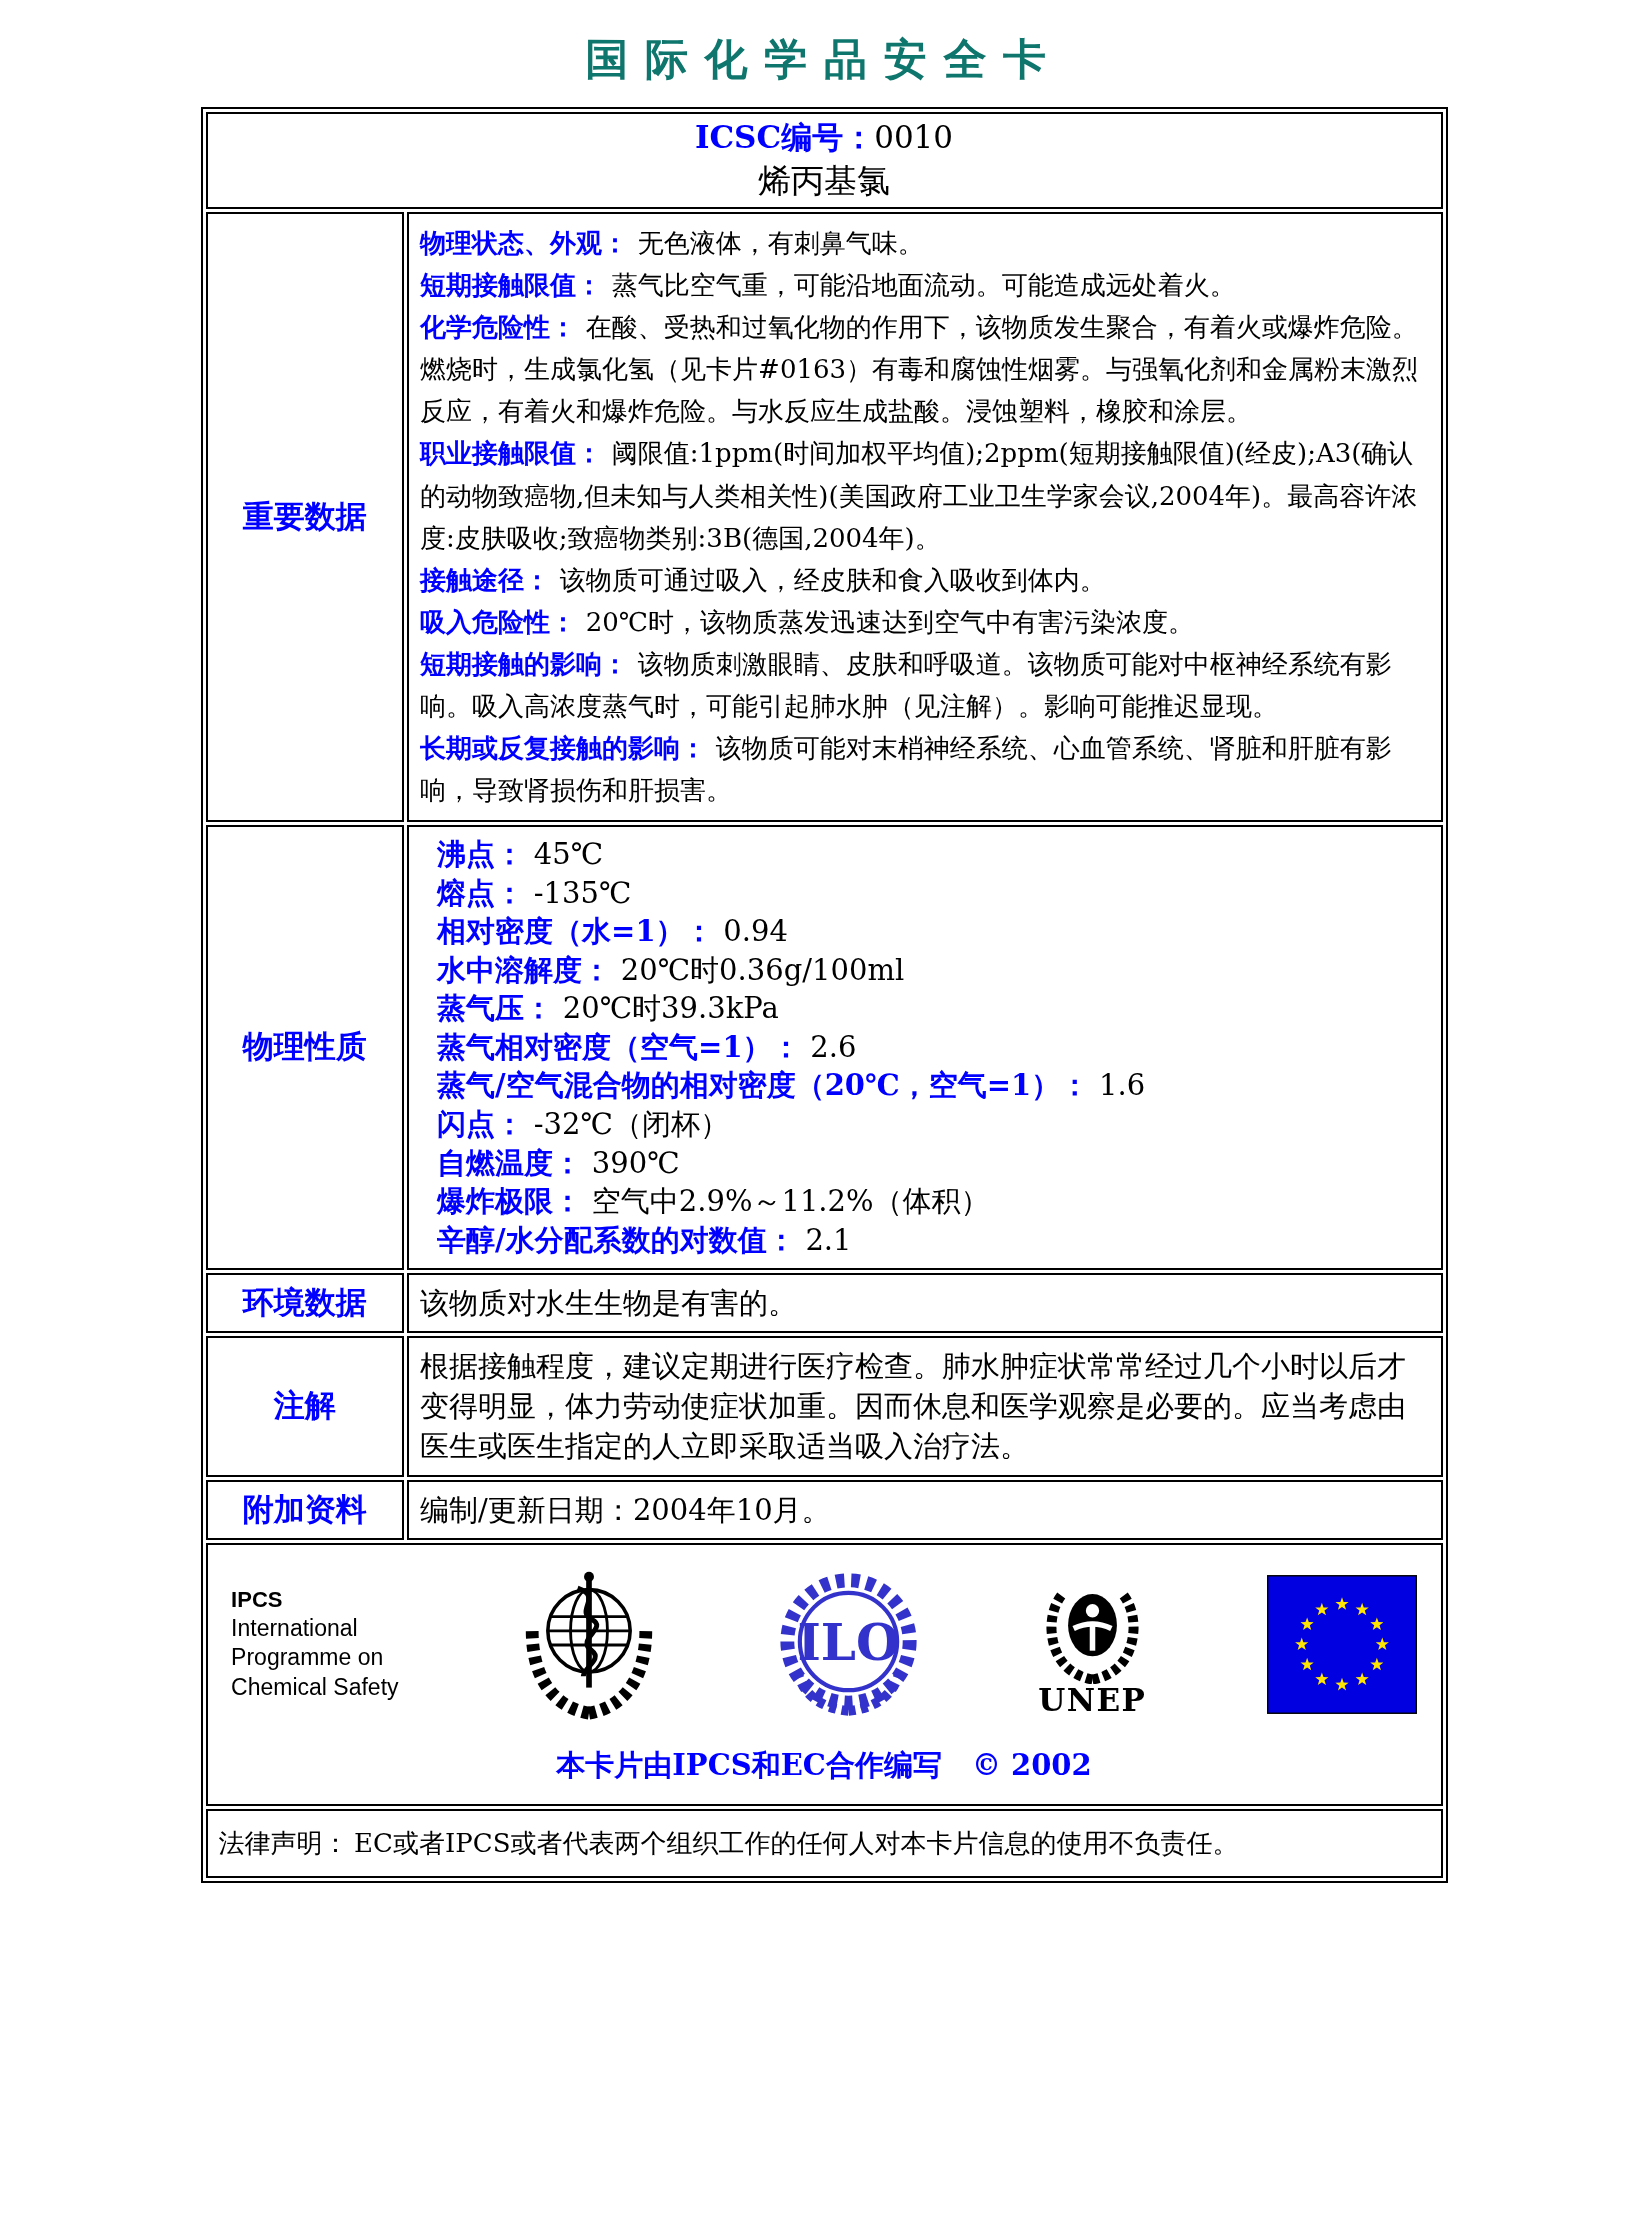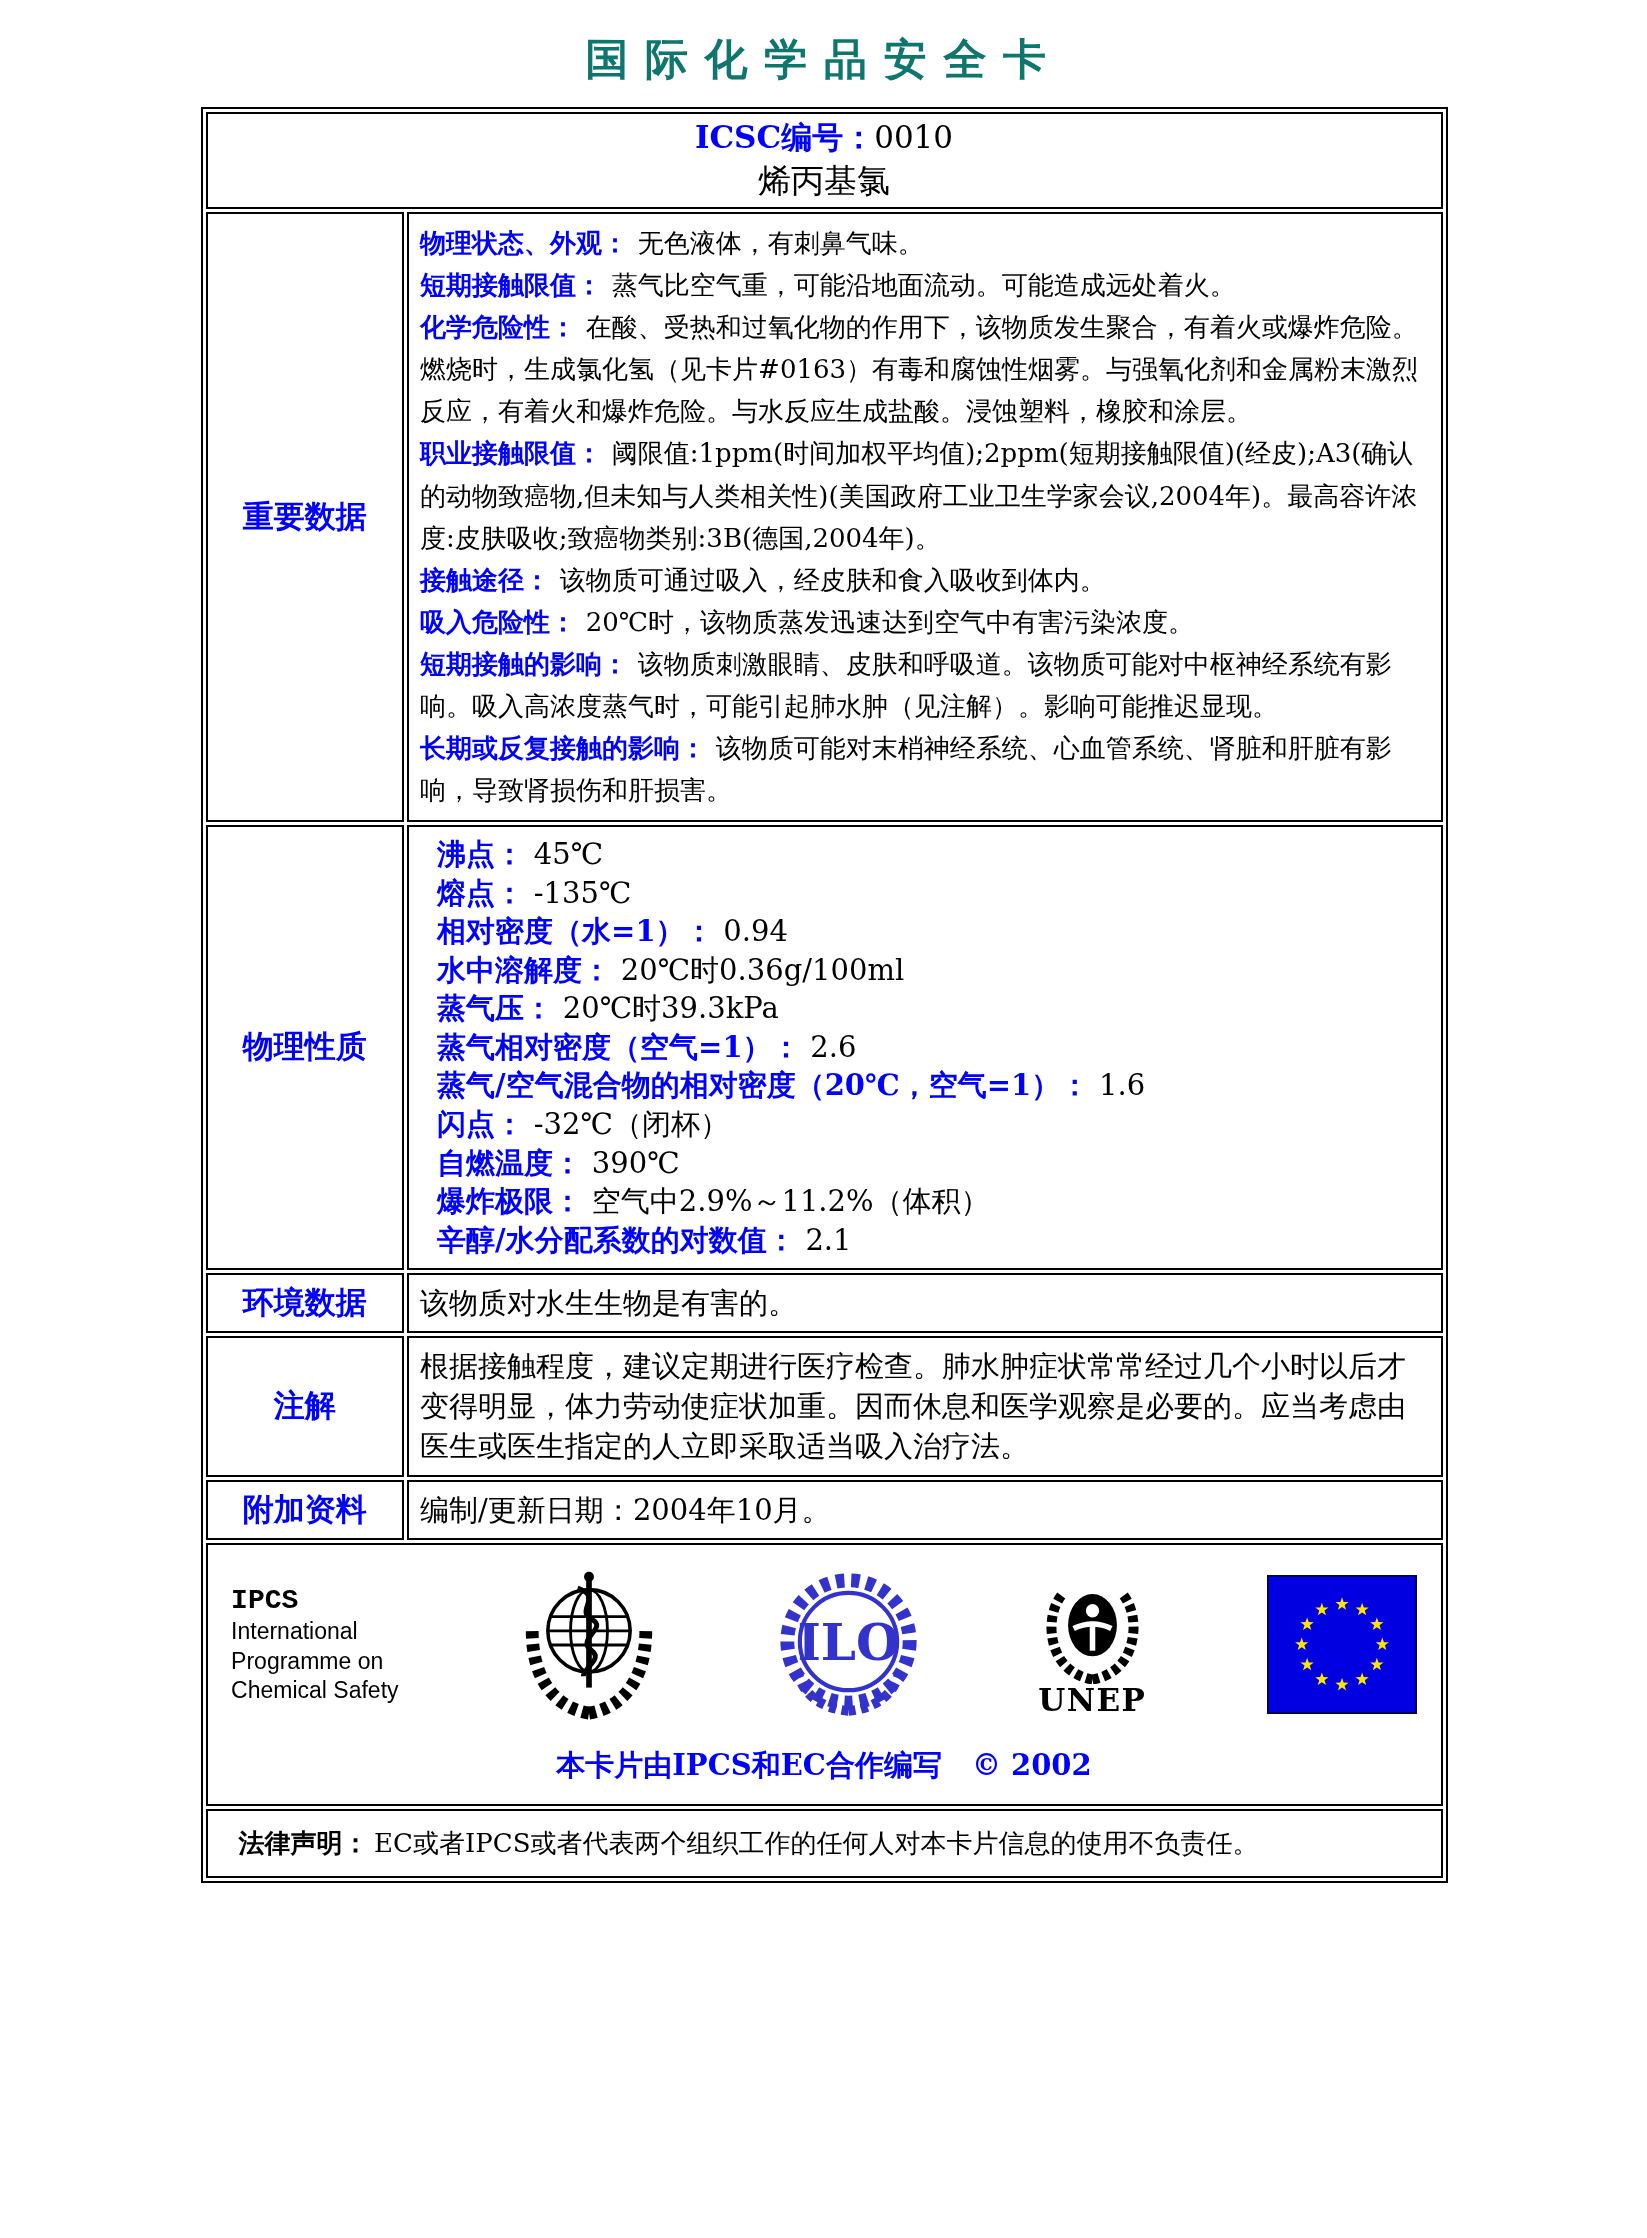--- a/index.html
+++ b/index.html
@@ -38,28 +38,28 @@
     font-size: 31px;
   }
   .content-cell { font-size: 26px; line-height: 1.62; padding: 8.3px 11px; }
   .content-cell.tight { font-size: 29px; line-height: 1.33; padding-left: 28px; }
   .content-cell.mid { font-size: 29px; line-height: 1.38; margin-top: 27px; }
   .blue-label { color: #0000ff; font-weight: bold; }
   .item-label { margin-right: 9.7px; }
   .logos-cell { padding: 19.4px 23.6px 9.7px; }
   .logos-row-flex { display: flex; justify-content: space-between; align-items: center; }
   .ipcs-block { font-family: "Liberation Sans", sans-serif; }
-  .ipcs-acronym { font-size: 28px; font-weight: bold; line-height: 1.2; font-family: Liberation Mono, monospace; }
+  .ipcs-acronym { font-size: 22px; font-weight: bold; line-height: 1.2; }
   .ipcs-line { font-size: 23px; line-height: 1.28; }
   .unep-wrap { text-align: center; }
   .unep-text { font-weight: bold; font-size: 31px; letter-spacing: 1.4px; line-height: 1; margin-top: 1.4px; }
   .credit-line { text-align: center; color: #0000ff; font-weight: bold; font-size: 29px; margin: 21px 0 8.3px; }
   .credit-suffix { margin-left: 30px; }
   .legal-cell { font-size: 26px; padding: 15.3px 11px; }
-  .legal-label { font-weight: bold; margin-right: 5.6px; margin-left: 20px; }
+  .legal-label { font-weight: normal; margin-right: 5.6px; }
   svg { display: block; }
 </style>
 </head>
 <body>
 
 <div class="page">
 
   <h1 class="doc-title">国际化学品安全卡</h1>
 
   <table class="card">

